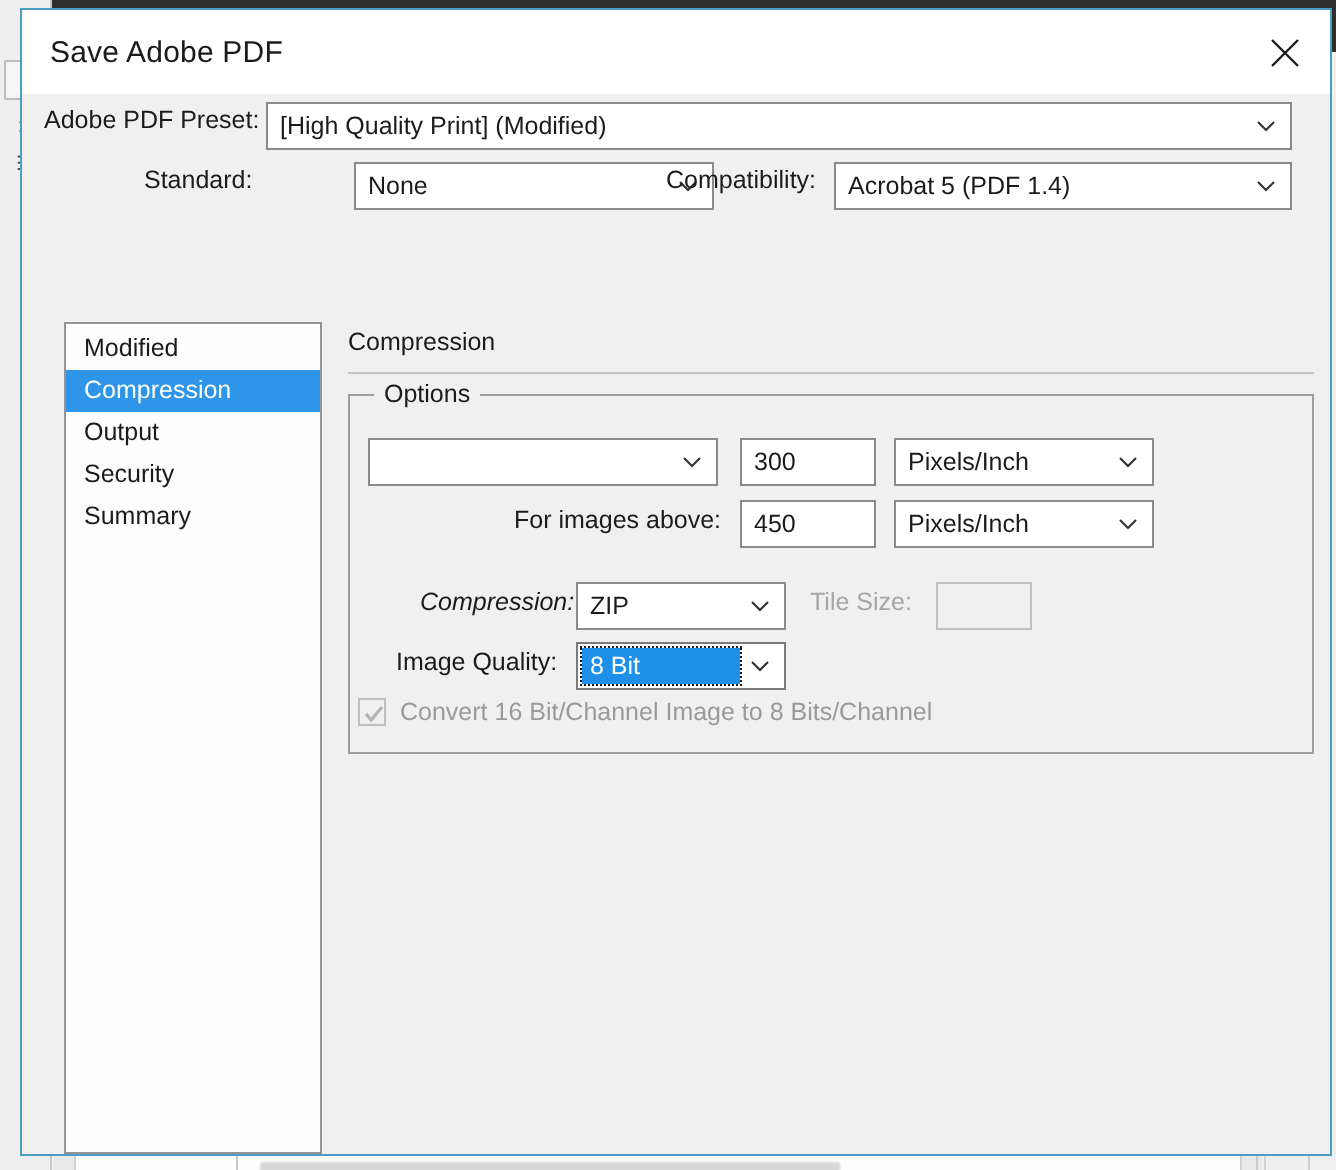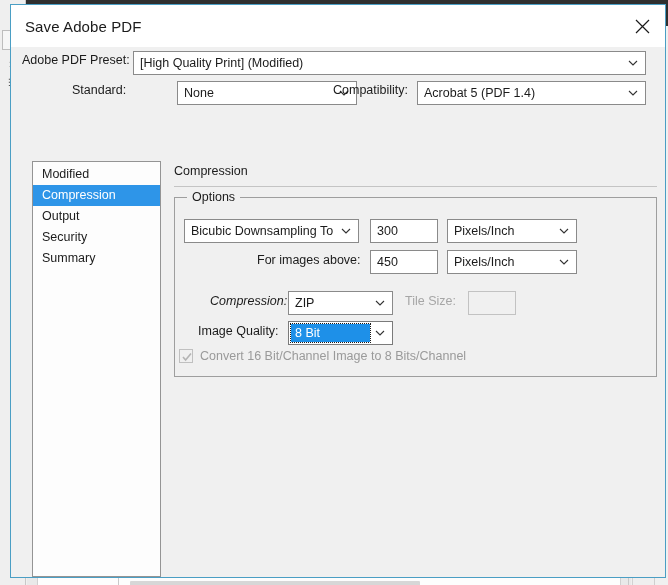--- a/index.html
+++ b/index.html
@@ -250,21 +250,20 @@
     </div>
 
     <div class="pane-title">Compression</div>
     <div class="pane-rule"></div>
 
     <div class="groupbox">
       <span class="gb-label">Options</span>
     </div>
 
     <div class="combo" style="position:absolute; left:173px; top:172px; width:175px;">
-      <span class="val">Bicubic Downsampling To</span>
       <span class="arrow">
         <svg width="10" height="6" viewBox="0 0 10 6">
             <path d="M1 1 L5 5 L9 1" stroke="#333" stroke-width="1.1" fill="none"></path>
           </svg>
       </span>
     </div>
     <div class="textbox" style="position:absolute; left:359px; top:172px; width:68px;">
       <span class="val">300</span>
     </div>
     <div class="combo" style="position:absolute; left:436px; top:172px; width:130px;">

